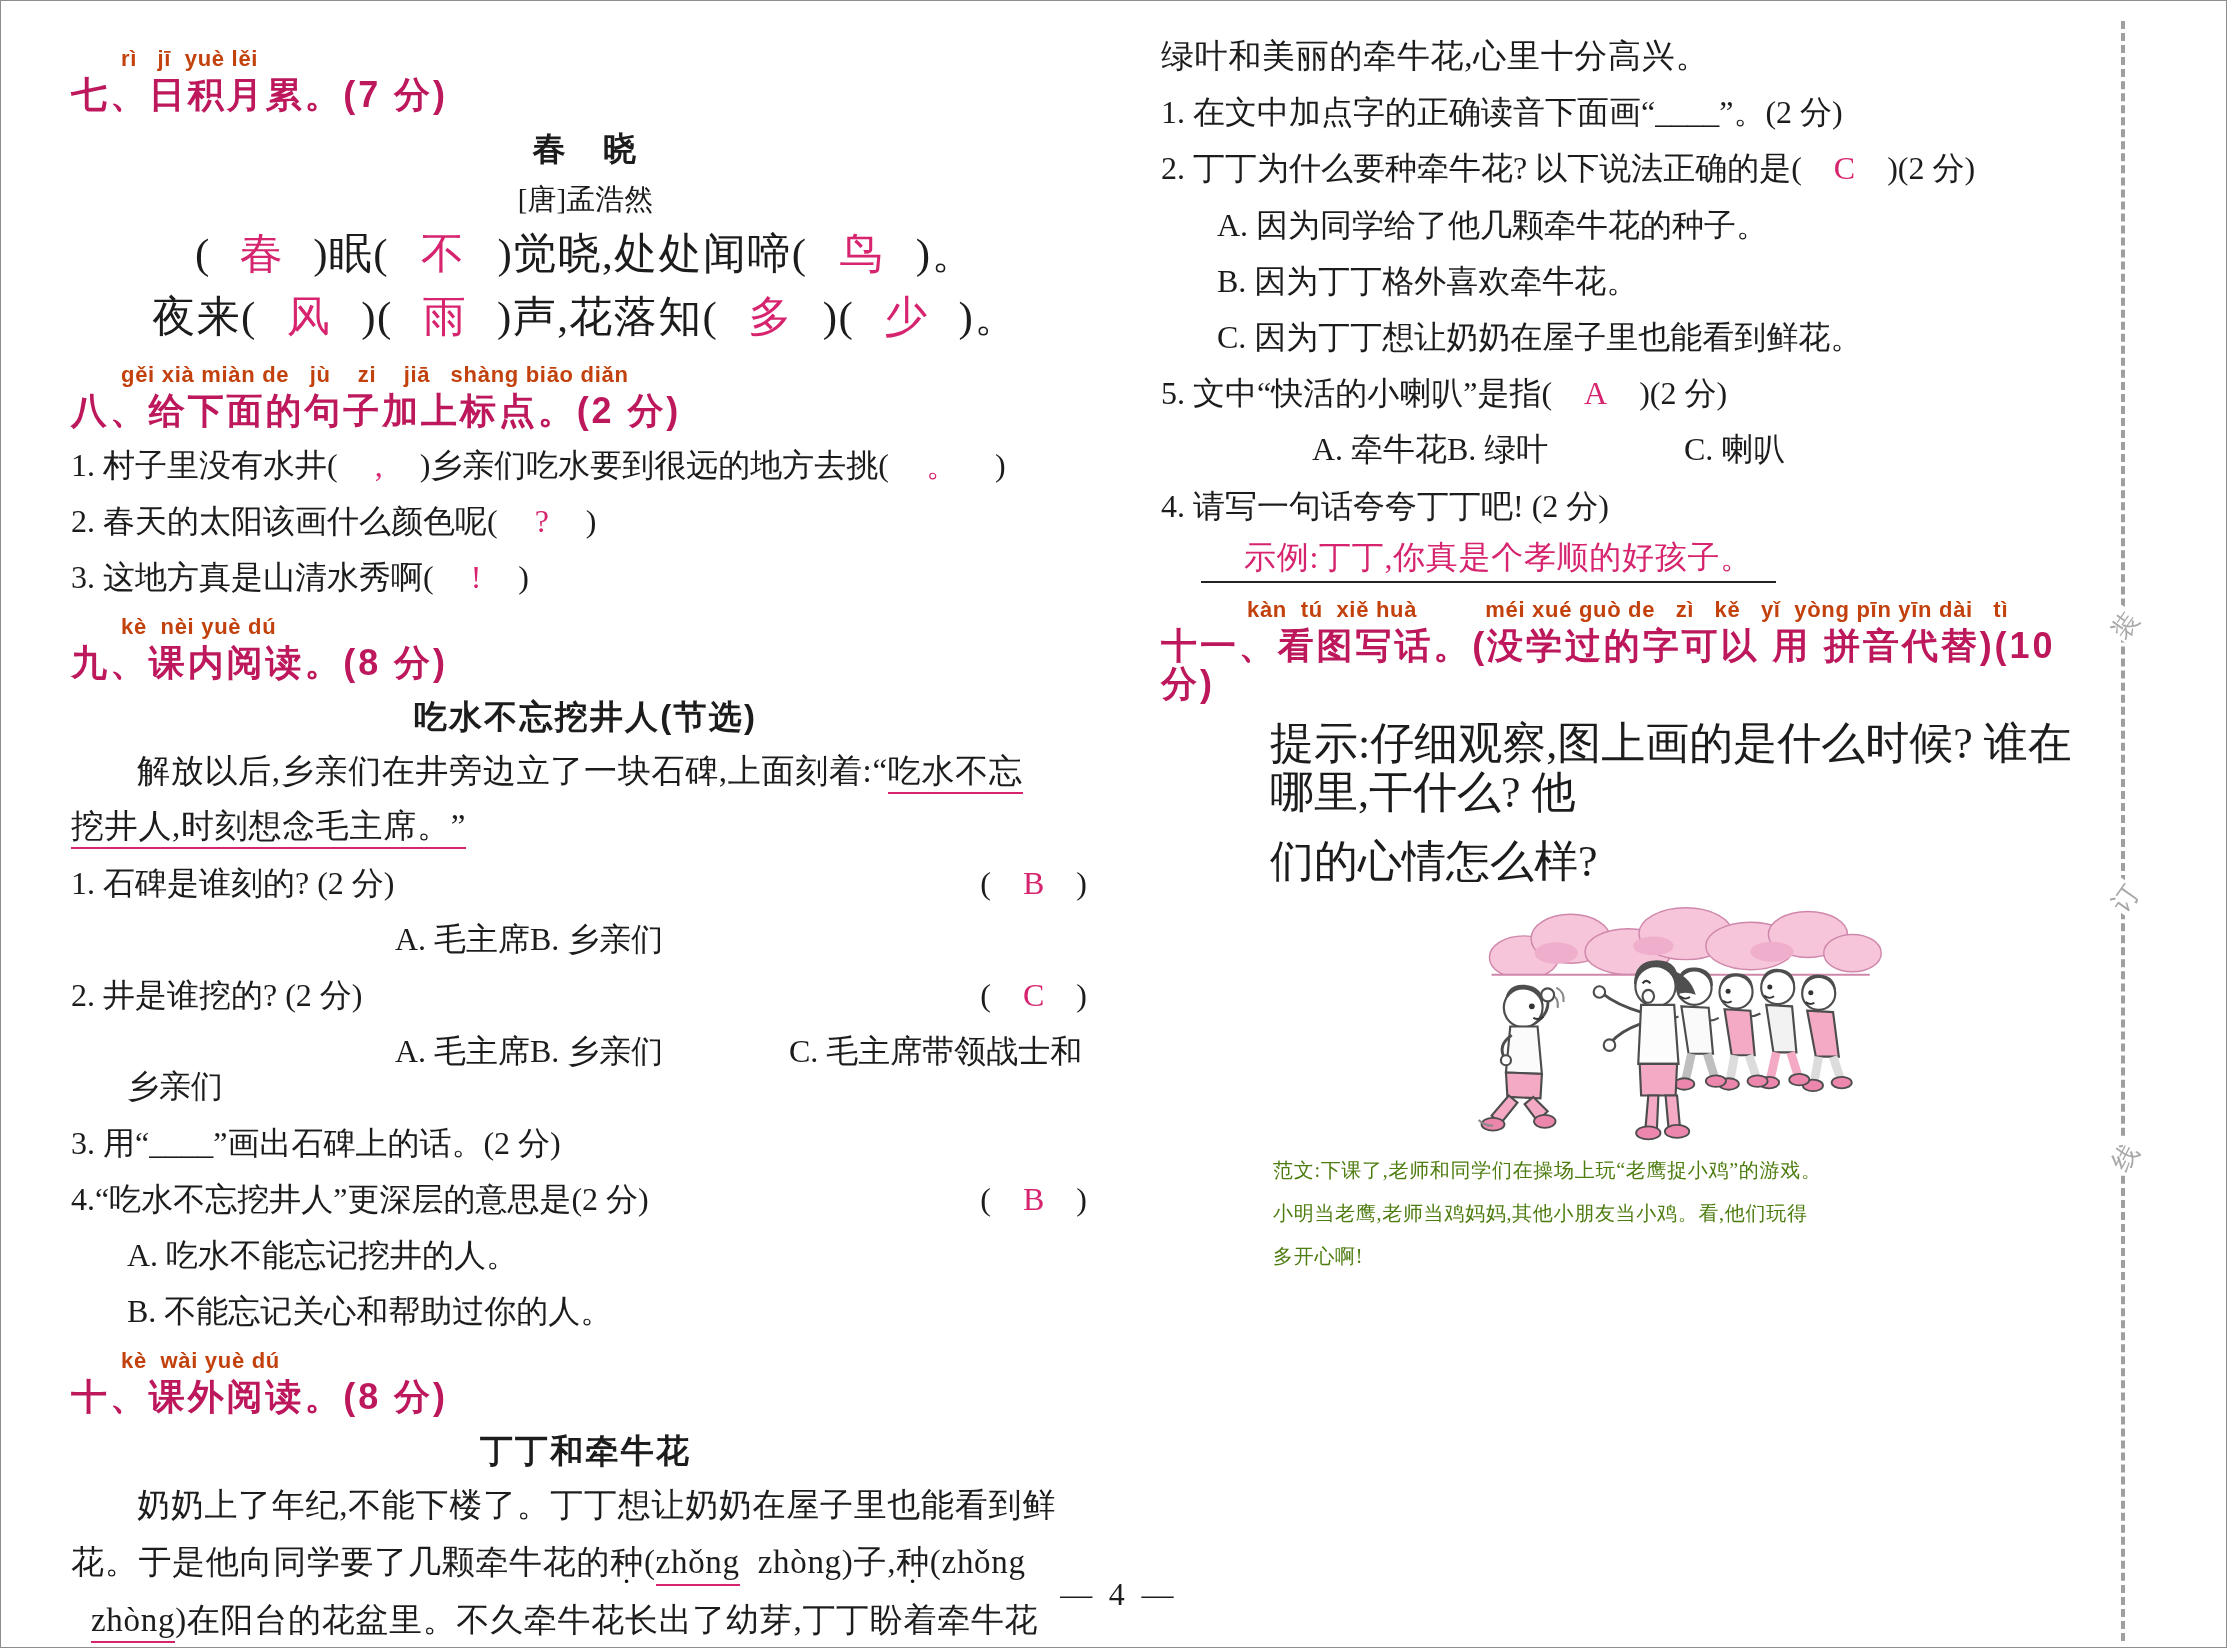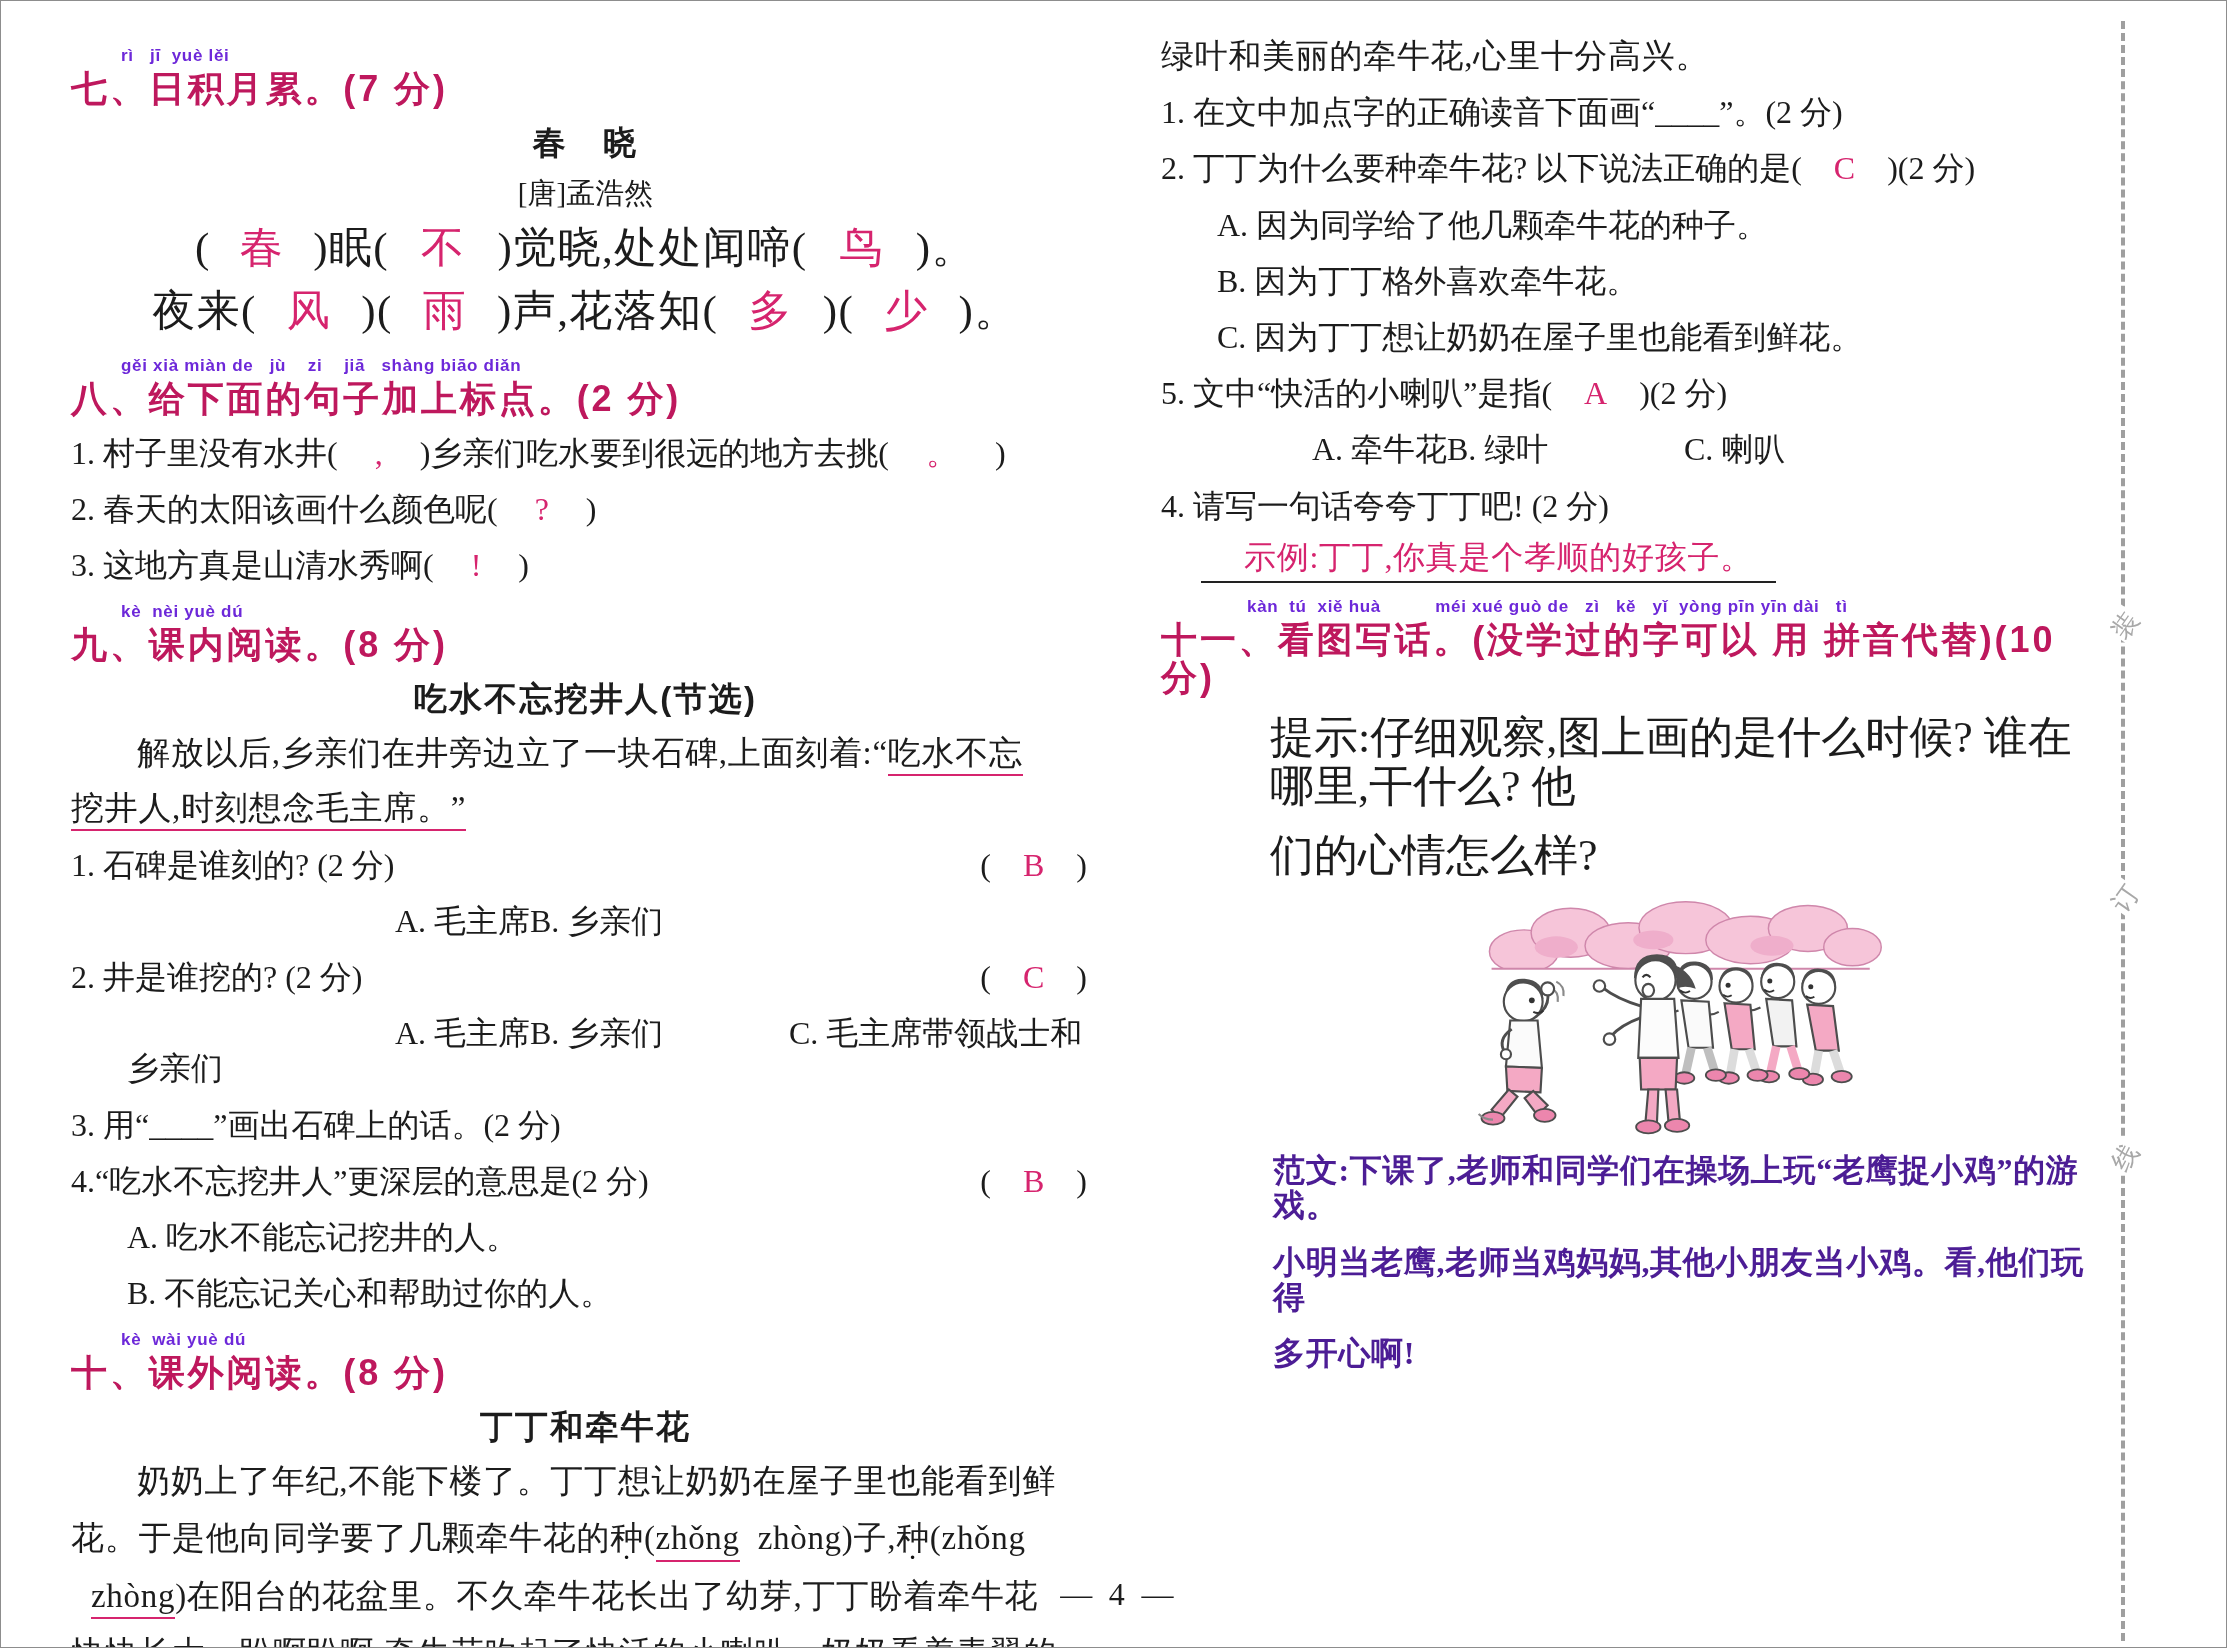--- a/index.html
+++ b/index.html
@@ -12,24 +12,24 @@
     font-family:"Liberation Serif","DejaVu Serif",serif;
     color:#1c1c1c;
     overflow:hidden;
   }
   .col { position:absolute; }
   .col-left  { left:70px;  top:45px;  width:1029px; }
   .col-right { left:1160px; top:37px; width:942px; }
 
   .pin {
     display:block;
-    color:#6d28d9;
+    color:#c2410c;
     font-family:"Liberation Sans","DejaVu Sans",sans-serif;
     font-weight:bold;
-    font-size:17px;
+    font-size:22px;
     letter-spacing:0.7px;
     white-space:pre;
     margin:0 0 4.3px 50px;
   }
   .hdr {
     color:#be185d;
     font-family:"Liberation Sans","DejaVu Sans",sans-serif;
     font-weight:bold;
     font-size:36px;
     letter-spacing:2.9px;
@@ -66,21 +66,21 @@
     font-size:0.65em; color:#111; font-weight:bold;
   }
 
   .opts { padding-left:56px; }
   .opts .oA { display:inline-block; width:403px;text-align:right; }
   .opts .oB { display:inline-block; width:259px; }
   .opts3 .oA { display:inline-block; width:230px; }
   .opts3 .oB { display:inline-block; width:237px; }
 
   .hintrow { padding-left:109px; font-size:44px; }
-  .fanwen { padding-left:112px; color:#4c1d95; font-size:32px; letter-spacing:0.7px;font-weight:bold; }
+  .fanwen { padding-left:112px; color:#4d7c0f; font-size:20px; letter-spacing:0.7px; }
 
   .ansline {
     margin-left:40px;
     width:575px;
     border-bottom:2.2px solid #222;
     padding-bottom:5.8px;
   }
   .ansline .sampletext { color:#d6246e; font-size:32px; padding-left:43px; letter-spacing:0.7px; }
 
   .illu-wrap { padding-left:309px; margin:4.3px 0 11.5px 0; }

